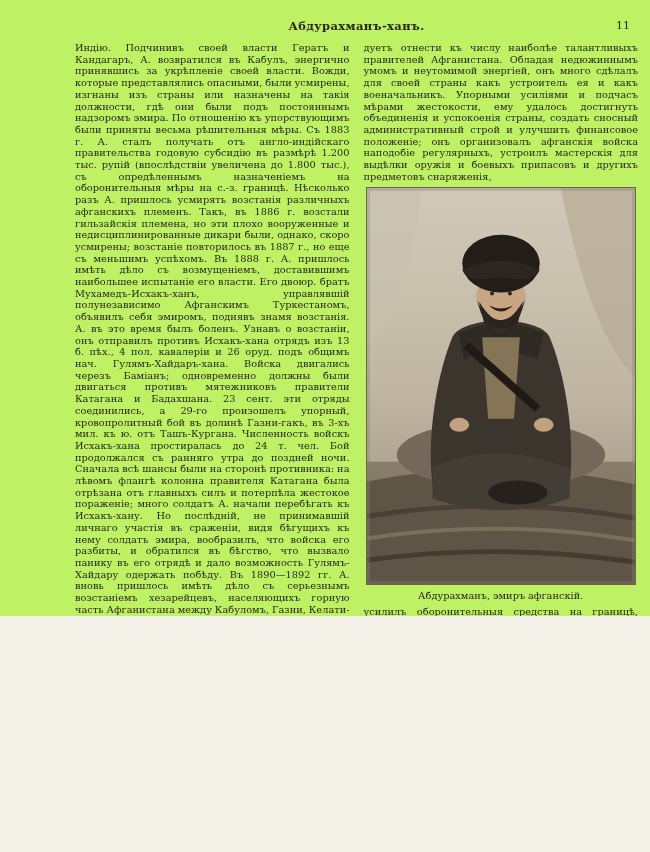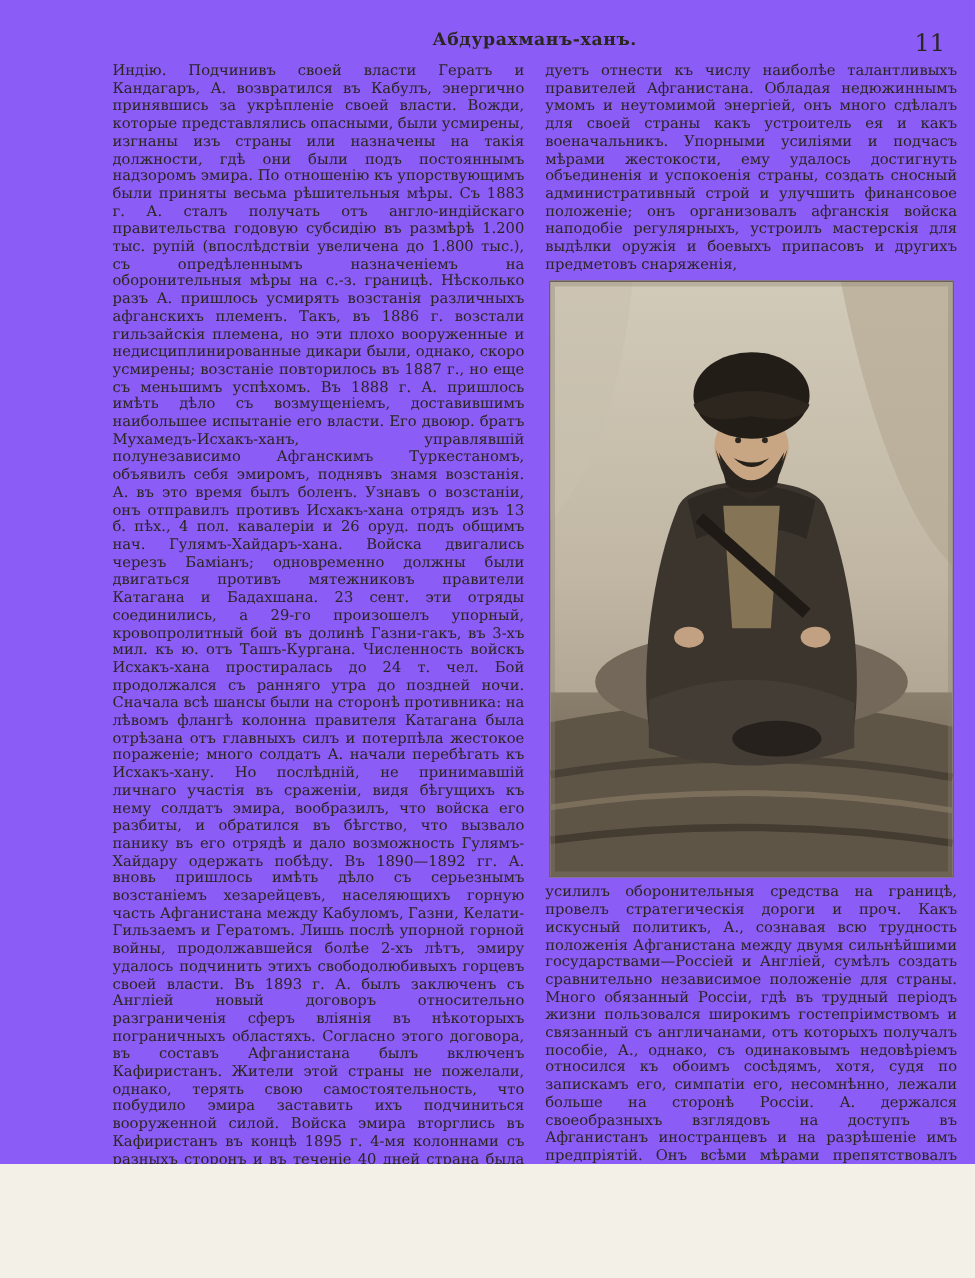--- a/index.html
+++ b/index.html
@@ -3,38 +3,38 @@
 <meta charset="utf-8">
 <style>
   * { margin:0; padding:0; box-sizing:border-box; }
   html,body { width:650px; height:852px; }
   body {
     font-family:"DejaVu Serif", serif;
     background:#f3f0e8;
   }
   .page {
     position:relative;
-    width:650px; height:776px;
-    background:#8b5cf6;
+    width:650px; height:616px;
+    background:#bef264;
     color:#2a2620;
     overflow:hidden;
   }
   .header {
     position:absolute;
     top:19px; left:75px; width:563px;
     text-align:center;
     font-weight:bold;
     font-size:11.5px;
     letter-spacing:0.4px;
   }
   .page-num {
     position:absolute;
     top:0; right:8px;
     font-weight:normal;
-    font-size:16px;
+    font-size:11px;
     letter-spacing:0;
   }
   .columns {
     position:absolute;
     top:42px; left:75px; width:563px;
     display:flex;
     gap:14px;
   }
   .col {
     width:276px;
@@ -126,19 +126,20 @@
           <path d="M111,112 Q117,142 135,146 Q153,142 159,112 Q152,132 135,133 Q118,132 111,112 Z" fill="#332c25"></path>
           <path d="M113,114 Q135,152 157,114 L152,136 Q135,146 118,136 Z" fill="#2a241e"></path>
 
           <path d="M123,118 Q135,124 147,118 Q135,130 123,118 Z" fill="#241f19"></path>
 
           <ellipse cx="135" cy="76" rx="39" ry="29" fill="#221d17"></ellipse>
           <path d="M96,82 Q135,64 174,82 Q170,96 135,90 Q100,96 96,82 Z" fill="#2c261f"></path>
 
           <rect x="0" y="0" width="270" height="398" fill="none" stroke="#8d8271" stroke-width="6" opacity="0.35"></rect>
         </svg>
+        <figcaption>Абдурахманъ, эмиръ афганскій.</figcaption>
       </figure>
 
       <div class="col-text-bottom">усилилъ оборонительныя средства на границѣ, провелъ стратегическія дороги и проч. Какъ искусный политикъ, А., сознавая всю трудность положенія Афганистана между двумя сильнѣйшими государствами—Россіей и Англіей, сумѣлъ создать сравнительно независимое положеніе для страны. Много обязанный Россіи, гдѣ въ трудный періодъ жизни пользовался широкимъ гостепріимствомъ и связанный съ англичанами, отъ которыхъ получалъ пособіе, А., однако, съ одинаковымъ недовѣріемъ относился къ обоимъ сосѣдямъ, хотя, судя по запискамъ его, симпатіи его, несомнѣнно, лежали больше на сторонѣ Россіи. А. держался своеобразныхъ взглядовъ на доступъ въ Афганистанъ иностранцевъ и на разрѣшеніе имъ предпріятій. Онъ всѣми мѣрами препятствовалъ въѣзду чужеземцевъ и категорически отклонялъ</div>
     </div>
 
   </div>
 </div>
 
 </body></html>

